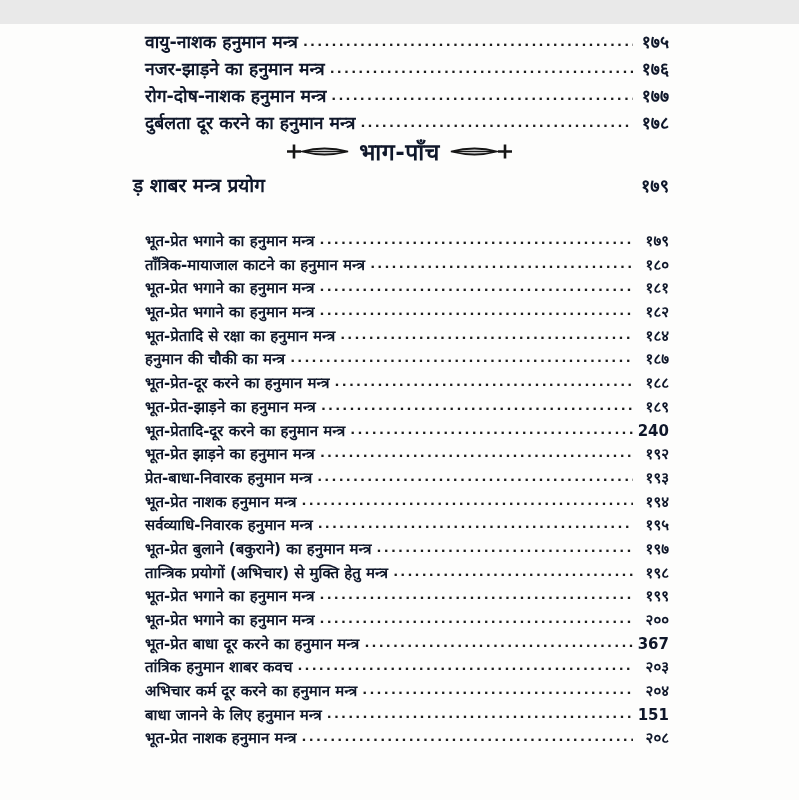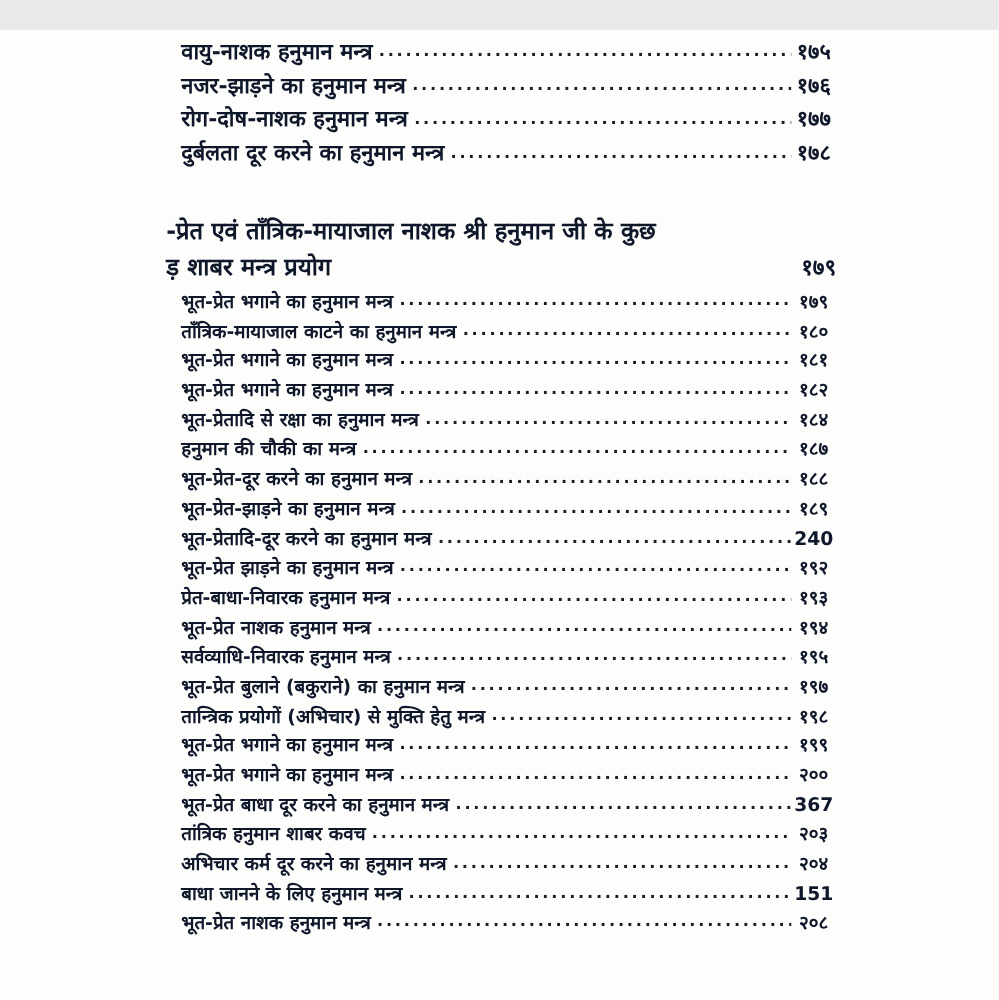--- a/index.html
+++ b/index.html
@@ -16,21 +16,21 @@
   .row{display:flex;align-items:baseline;}
   .toc-top .row{height:27px;font-size:17.5px;line-height:27px;}
   .toc-main .row{height:23.7px;font-size:15px;line-height:23.7px;}
   .row .label{white-space:nowrap;flex:0 0 auto;}
   .row .dots{
     flex:1 1 auto;overflow:hidden;white-space:nowrap;color:#1d1d1d;
     font-size:13px;letter-spacing:2.2px;padding:0 4px 0 5px;
     transform:translateY(-2px);
   }
   .row .dots::after{content:"....................................................................................................";}
-  .row .pageno{white-space:nowrap;flex:0 0 auto;min-width:36px;text-align:center;}
+  .row .pageno{white-space:nowrap;flex:0 0 auto;min-width:36px;text-align:right;}
   .section-heading{
     position:absolute;top:111px;left:0;width:100%;
     display:flex;justify-content:center;align-items:center;gap:10px;
     font-size:23px;letter-spacing:.5px;
   }
   .orn{display:block;}
   .subheading{
     position:absolute;top:147px;left:133px;width:536px;
     font-size:19px;line-height:29px;
   }
@@ -65,23 +65,35 @@
     <span class="pageno">१७७</span>
   </div>
 
   <div class="row">
     <span class="label">दुर्बलता दूर करने का हनुमान मन्त्र</span>
     <span class="dots"></span>
     <span class="pageno">१७८</span>
   </div>
 </div>
 
+  <div class="section-heading">
+    <svg class="orn" width="62" height="15" viewBox="0 0 62 15">
+      <path d="M7 0.5 V14.5 M0 7.5 H14" stroke="#161616" stroke-width="2.6" fill="none"></path>
+      <path d="M15 7.5 Q37 1.5 61 7.5 Q37 13.5 15 7.5 Z" stroke="#161616" stroke-width="1.8" fill="none"></path>
+      <path d="M18 7.5 H58" stroke="#161616" stroke-width="1.4"></path>
+    </svg>
+    <span class="heading-text">भाग-पाँच</span>
+    <svg class="orn" width="62" height="15" viewBox="0 0 62 15" style="transform:scaleX(-1);">
+      <path d="M7 0.5 V14.5 M0 7.5 H14" stroke="#161616" stroke-width="2.6" fill="none"></path>
+      <path d="M15 7.5 Q37 1.5 61 7.5 Q37 13.5 15 7.5 Z" stroke="#161616" stroke-width="1.8" fill="none"></path>
+      <path d="M18 7.5 H58" stroke="#161616" stroke-width="1.4"></path>
+    </svg>
+  </div>
 
   <div class="subheading">
-    <div class="line1">-प्रेत एवं ताँत्रिक-मायाजाल नाशक श्री हनुमान जी के कुछ</div>
     <div class="line2">
       <span class="sub-label">ड़ शाबर मन्त्र प्रयोग</span>
       <span class="sub-page">१७९</span>
     </div>
   </div>
 
   <div class="toc-block toc-main" id="toc-main">
   <div class="row">
     <span class="label">भूत-प्रेत भगाने का हनुमान मन्त्र</span>
     <span class="dots"></span>

